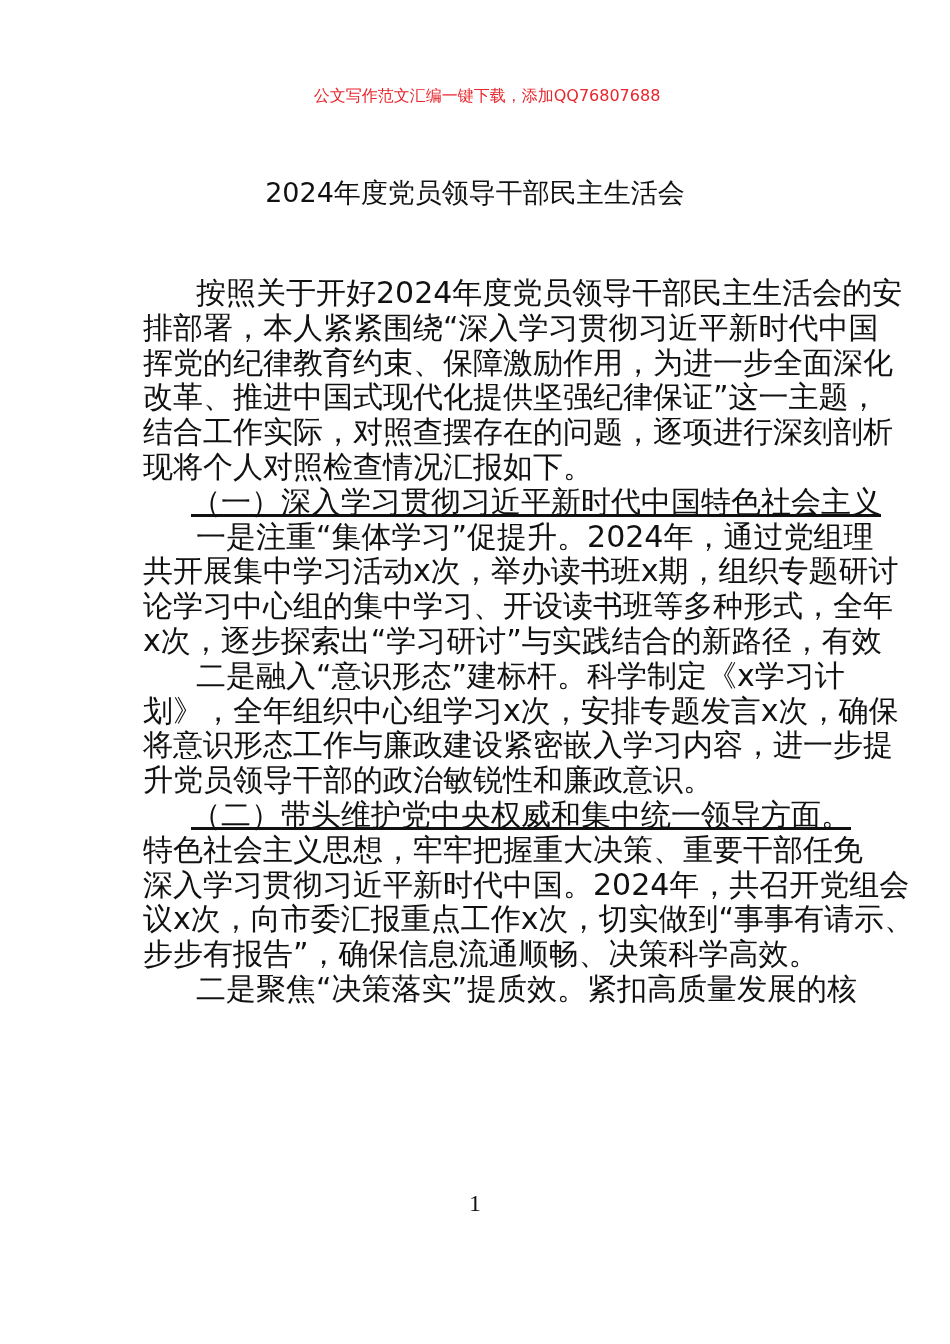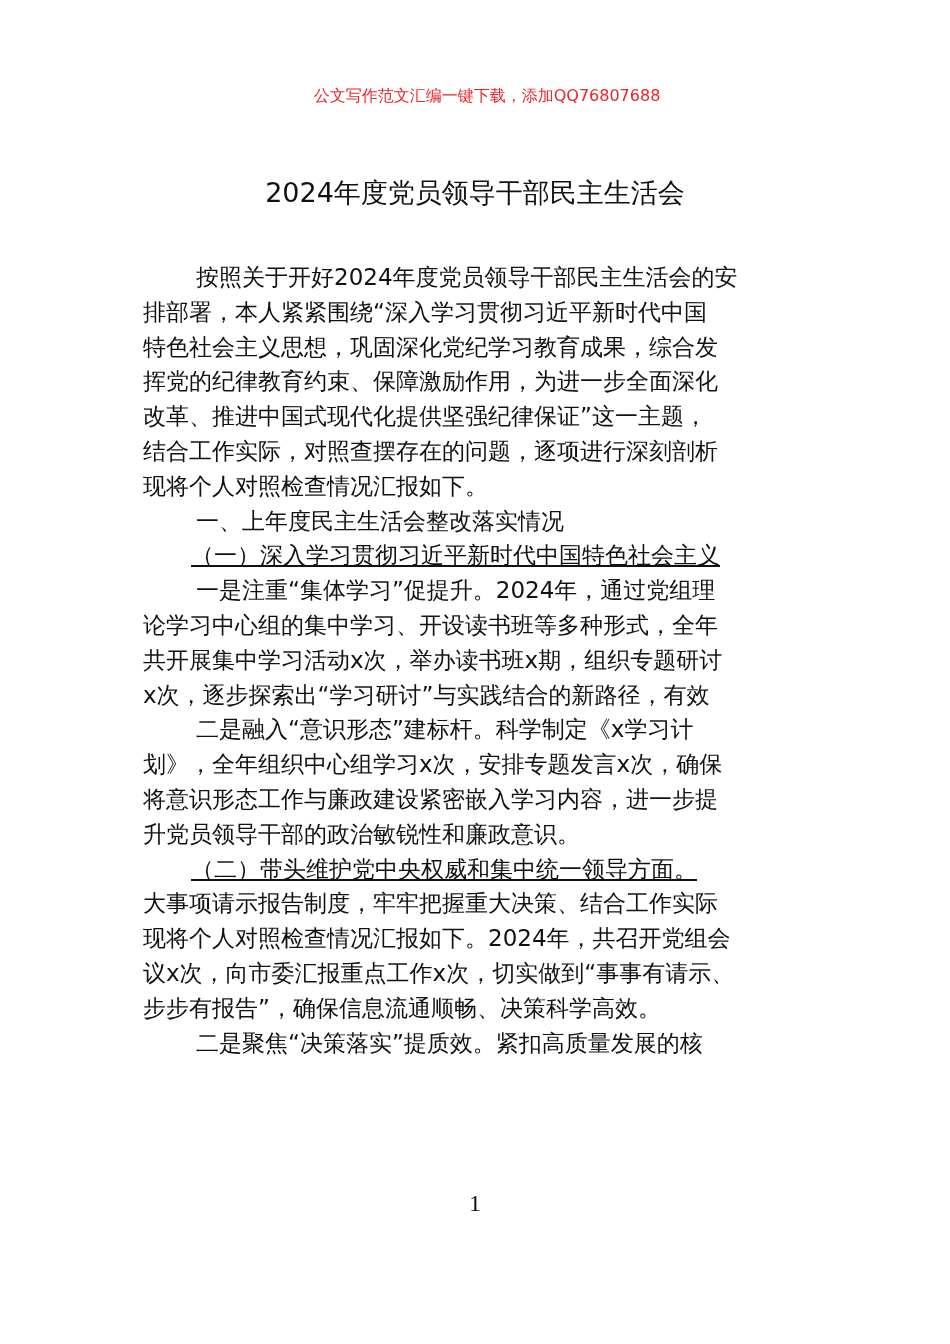--- a/index.html
+++ b/index.html
@@ -39,24 +39,24 @@
       left: 0;
       width: 950px;
       text-align: center;
       font-size: 27px;
       line-height: 44px;
       color: #111111;
       font-weight: normal;
     }
     .body-text {
       position: absolute;
-      top: 260px;
+      top: 276px;
       left: 143px;
       width: 680px;
-      font-size: 23px;
+      font-size: 30px;
       line-height: 34.8px;
       color: #111111;
     }
     .line {
       display: block;
       white-space: nowrap;
       height: 34.8px;
     }
     .indent { padding-left: 53px; }
     .indent-sub { padding-left: 48px; text-decoration: underline; }
@@ -78,44 +78,42 @@
 <div class="page">
 
   <div class="watermark">公文写作范文汇编一键下载，添加QQ76807688</div>
 
   <h1 class="title" style="margin:0;">2024年度党员领导干部民主生活会</h1>
 
   <div class="body-text">
 
     <span class="line indent">按照关于开好2024年度党员领导干部民主生活会的安</span>
     <span class="line">排部署，本人紧紧围绕“深入学习贯彻习近平新时代中国</span>
-    <span class="line">特色社会主义思想，巩固深化党纪学习教育成果，综合发</span>
     <span class="line">挥党的纪律教育约束、保障激励作用，为进一步全面深化</span>
     <span class="line">改革、推进中国式现代化提供坚强纪律保证”这一主题，</span>
     <span class="line">结合工作实际，对照查摆存在的问题，逐项进行深刻剖析</span>
     <span class="line">现将个人对照检查情况汇报如下。</span>
 
-    <span class="line indent">一、上年度民主生活会整改落实情况</span>
 
     <span class="line indent-sub">（一）深入学习贯彻习近平新时代中国特色社会主义</span>
 
     <span class="line indent">一是注重“集体学习”促提升。2024年，通过党组理</span>
+    <span class="line">共开展集中学习活动x次，举办读书班x期，组织专题研讨</span>
     <span class="line">论学习中心组的集中学习、开设读书班等多种形式，全年</span>
-    <span class="line">共开展集中学习活动x次，举办读书班x期，组织专题研讨</span>
     <span class="line">x次，逐步探索出“学习研讨”与实践结合的新路径，有效</span>
 
     <span class="line indent">二是融入“意识形态”建标杆。科学制定《x学习计</span>
     <span class="line">划》，全年组织中心组学习x次，安排专题发言x次，确保</span>
     <span class="line">将意识形态工作与廉政建设紧密嵌入学习内容，进一步提</span>
     <span class="line">升党员领导干部的政治敏锐性和廉政意识。</span>
 
     <span class="line indent-sub">（二）带头维护党中央权威和集中统一领导方面。</span>
 
-    <span class="line">大事项请示报告制度，牢牢把握重大决策、结合工作实际</span>
-    <span class="line">现将个人对照检查情况汇报如下。2024年，共召开党组会</span>
+    <span class="line">特色社会主义思想，牢牢把握重大决策、重要干部任免</span>
+    <span class="line">深入学习贯彻习近平新时代中国。2024年，共召开党组会</span>
     <span class="line">议x次，向市委汇报重点工作x次，切实做到“事事有请示、</span>
     <span class="line">步步有报告”，确保信息流通顺畅、决策科学高效。</span>
 
     <span class="line indent">二是聚焦“决策落实”提质效。紧扣高质量发展的核</span>
   </div>
 
   <div class="page-number">1</div>
 
 </div>
 

